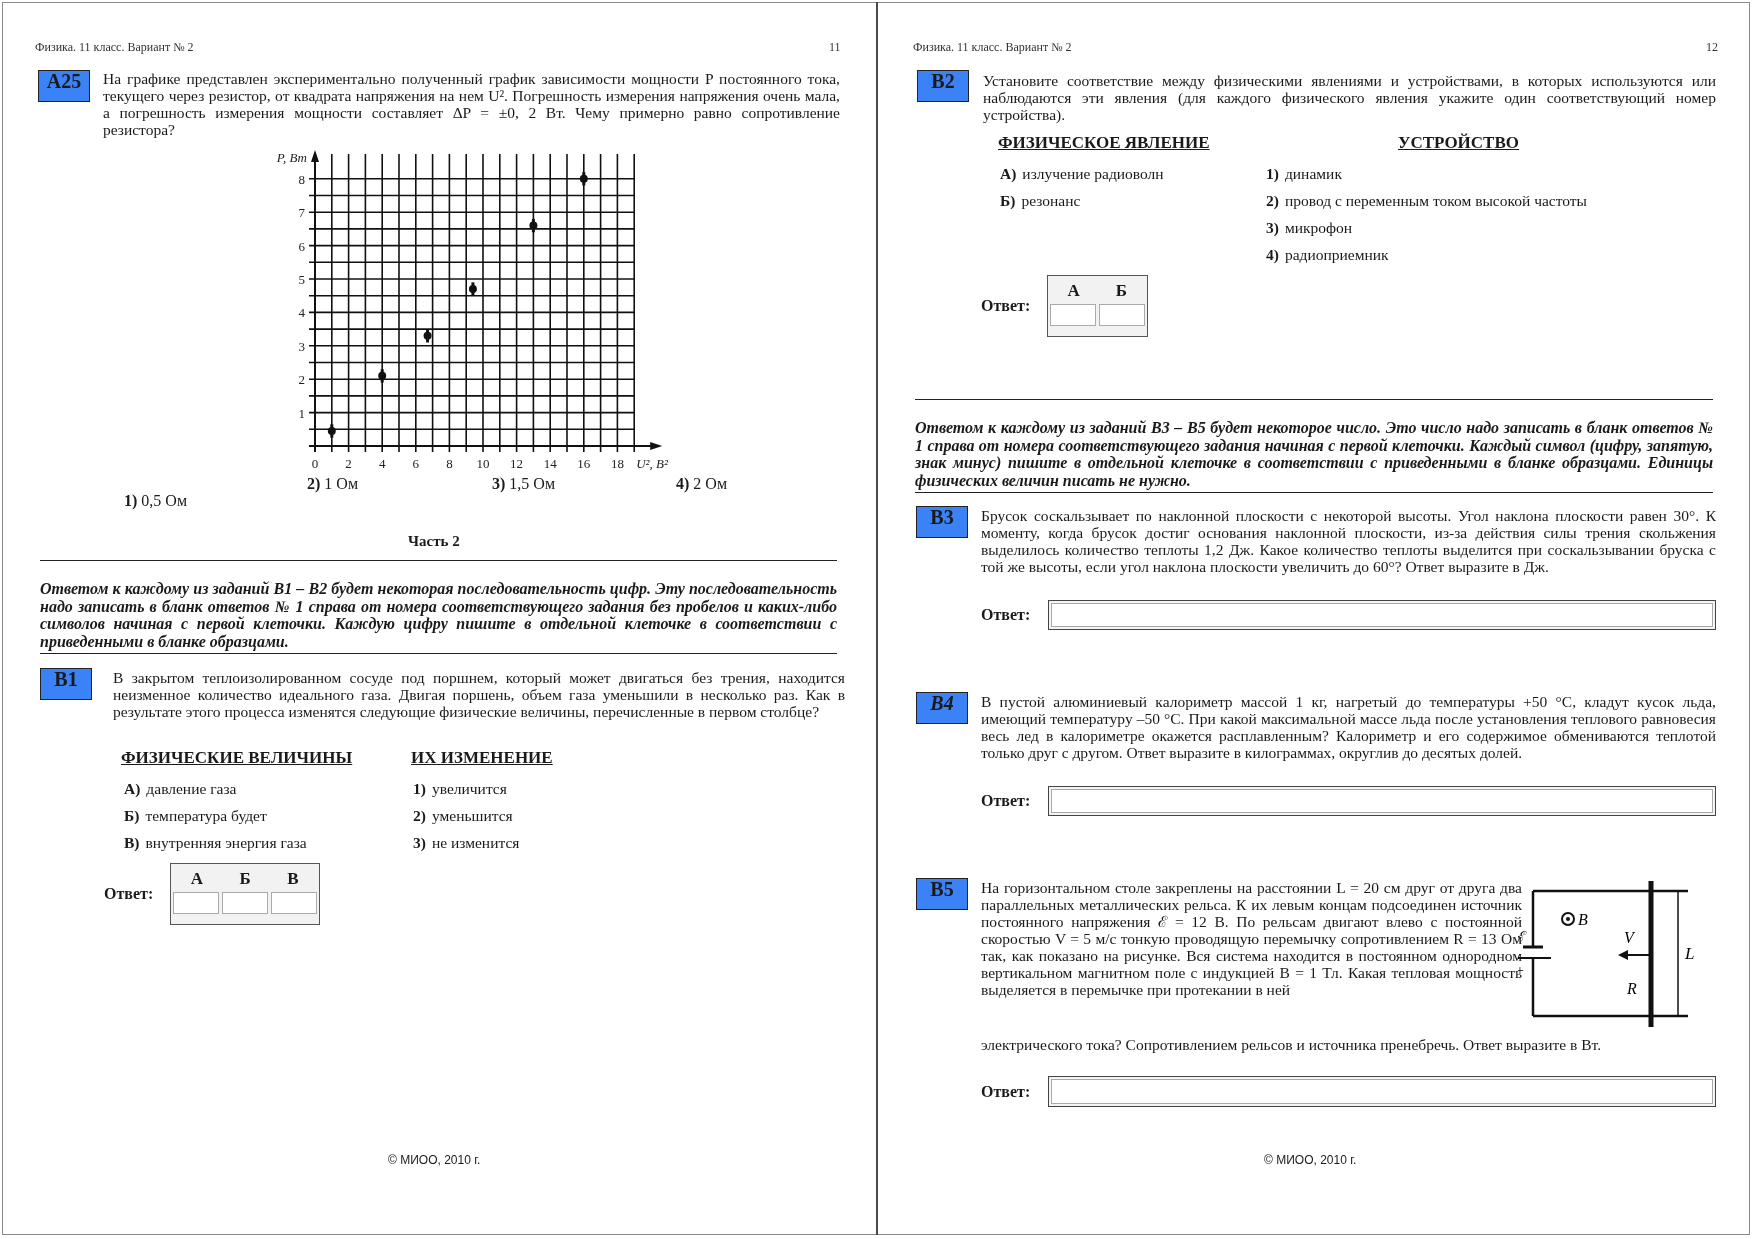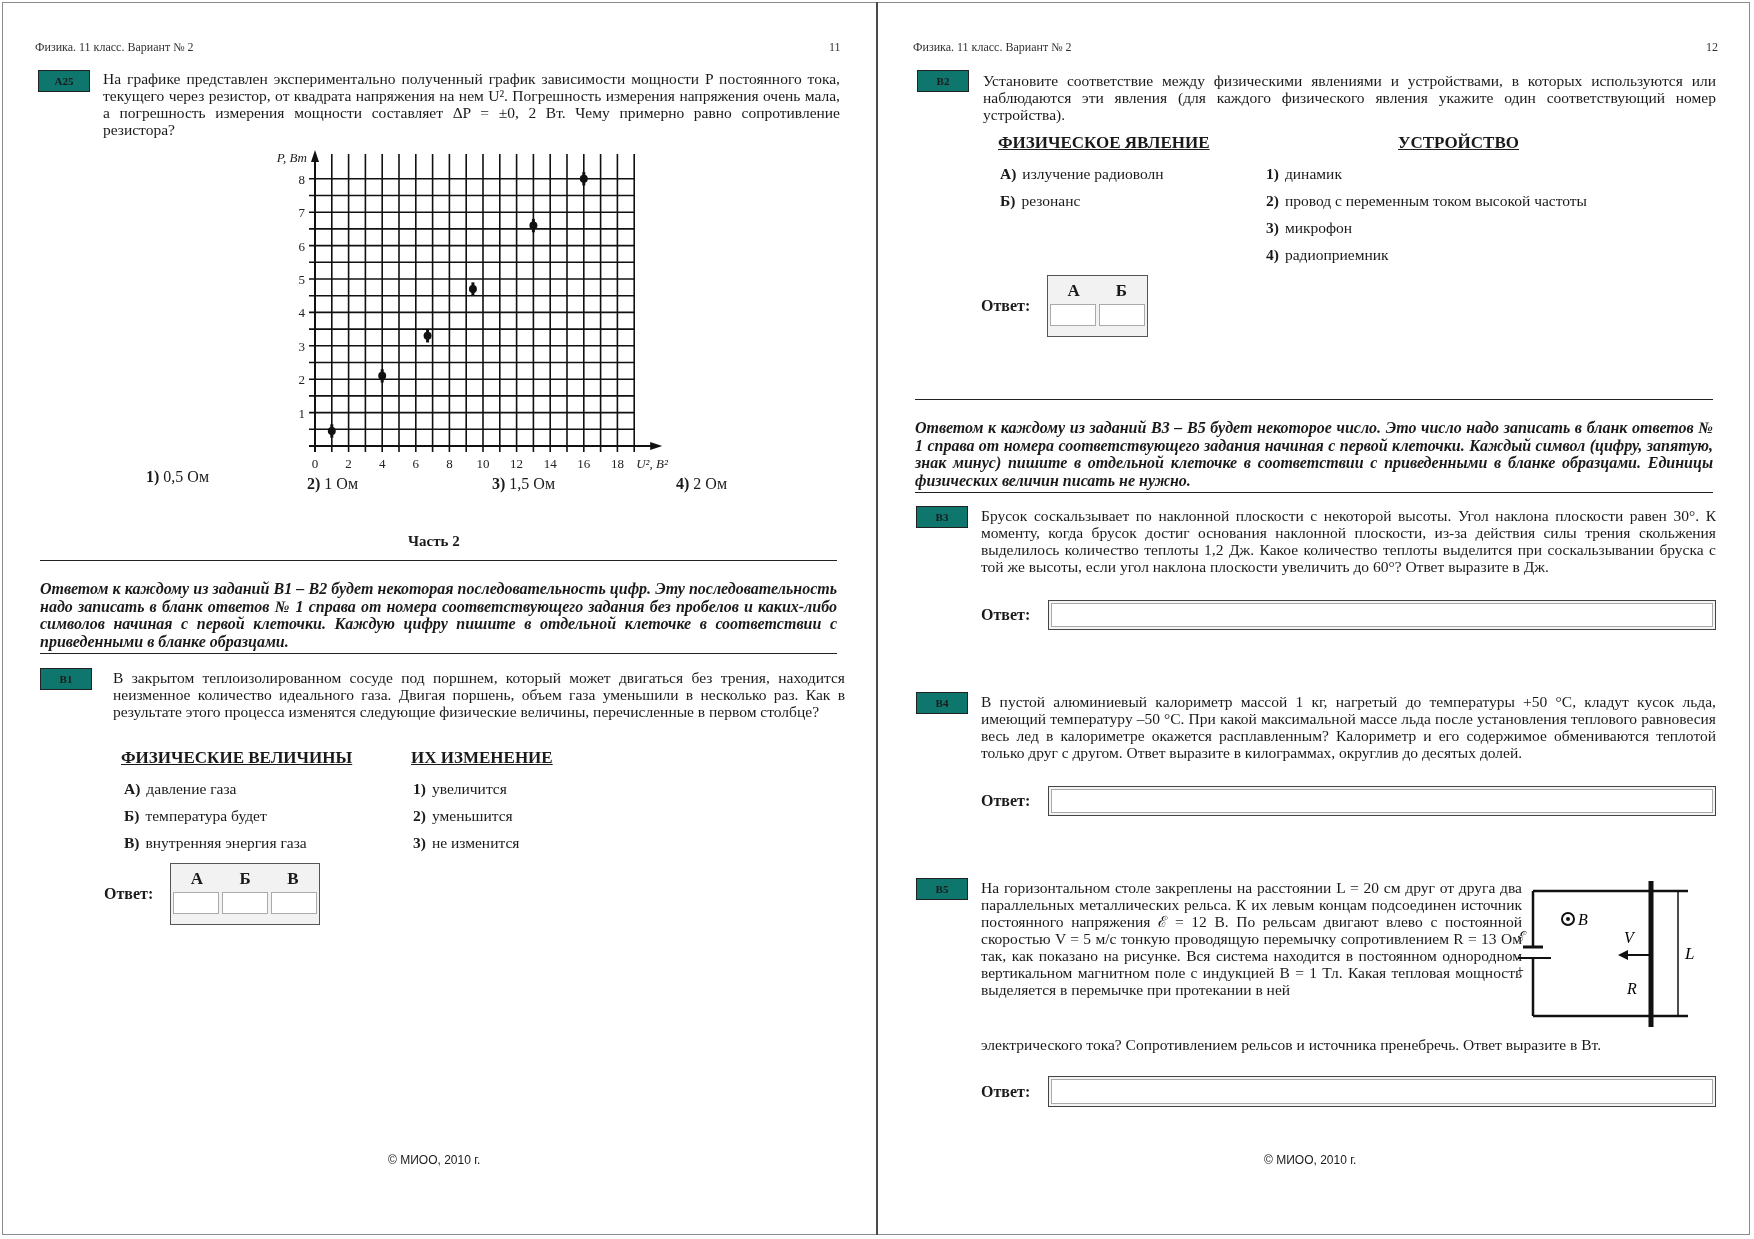--- a/index.html
+++ b/index.html
@@ -6,23 +6,23 @@
   body { width: 1754px; height: 1239px; position: relative; overflow: hidden;
          font-family: "DejaVu Serif", "Liberation Serif", serif; color: #1a1a1a; }
   .frame { position: absolute; left: 2px; top: 2px; width: 1748px; height: 1233px;
            border: 1px solid #8a8a8a; box-sizing: border-box; }
   .divider { position: absolute; left: 876px; top: 2px; width: 2px; height: 1233px; background: #4a4a4a; }
   .page { position: absolute; top: 0; height: 1239px; }
   .page.left { left: 0; width: 876px; }
   .page.right { left: 878px; width: 876px; }
   .hdr { position: absolute; top: 40px; font-family: "Liberation Serif", serif; font-size: 12px; color: #333; }
   .pgnum { position: absolute; top: 40px; font-family: "Liberation Serif", serif; font-size: 12px; color: #333; }
-  .tag { position: absolute; border: 1.5px solid #222; width: 52px; height: 22px; box-sizing: border-box;
-         font-family: "Liberation Serif", serif; font-weight: bold; font-size: 11px; text-align: center;
-         line-height: 20px; background:#0f766e; }
+  .tag { position: absolute; border: 1.5px solid #222; width: 52px; height: 32px; box-sizing: border-box;
+         font-family: "Liberation Serif", serif; font-weight: bold; font-size: 20px; text-align: center;
+         line-height: 20px; background:#3b82f6; }
   .txt { position: absolute; font-family: "Liberation Serif", serif; font-size: 15.5px; line-height: 17px;
          text-align: justify; }
   .instr { position: absolute; font-family: "Liberation Serif", serif; font-style: italic; font-weight: bold;
            font-size: 16px; line-height: 17.5px; text-align: justify; border-top: 1.5px solid #222;
            border-bottom: 1.5px solid #222; padding: 19px 0 3px 0; }
   .colhead { position: absolute; font-family: "Liberation Serif", serif; font-weight: bold; font-size: 17px;
              text-decoration: underline; }
   .opt { position: absolute; font-family: "Liberation Serif", serif; font-size: 15.5px; white-space: nowrap; }
   .opt b { font-weight: bold; margin-right: 6px; }
   .ans-label { position: absolute; font-family: "Liberation Serif", serif; font-weight: bold; font-size: 16px; }
@@ -122,21 +122,21 @@
       <line x1="167.56" y1="179.10000000000002" x2="167.56" y2="192.46000000000004" stroke="#111" stroke-width="3"></line>
       <circle cx="167.56" cy="185.78000000000003" r="4" fill="#111"></circle>
       <line x1="212.92000000000002" y1="132.34" x2="212.92000000000002" y2="145.70000000000002" stroke="#111" stroke-width="3"></line>
       <circle cx="212.92000000000002" cy="139.02" r="4" fill="#111"></circle>
       <line x1="273.4" y1="68.88000000000002" x2="273.4" y2="82.24000000000004" stroke="#111" stroke-width="3"></line>
       <circle cx="273.4" cy="75.56000000000003" r="4" fill="#111"></circle>
       <line x1="323.8" y1="22.12000000000006" x2="323.8" y2="35.48000000000002" stroke="#111" stroke-width="3"></line>
       <circle cx="323.8" cy="28.80000000000001" r="4" fill="#111"></circle>
     </svg>
 
-  <div class="choices" style="left:124px; top:468px;margin-left:22px;">
+  <div class="choices" style="left:124px; top:492px;">
     <b>1)</b>
     <span>0,5 Ом</span>
   </div>
   <div class="choices" style="left:307px; top:475px;">
     <b>2)</b>
     <span>1 Ом</span>
   </div>
   <div class="choices" style="left:492px; top:475px;">
     <b>3)</b>
     <span>1,5 Ом</span>
@@ -210,21 +210,21 @@
 
   <div class="instr" style="left:37px; top:399px; width:798px;">Ответом к каждому из заданий В3 – В5 будет некоторое число. Это число надо записать в бланк ответов № 1 справа от номера соответствующего задания начиная с первой клеточки. Каждый символ (цифру, запятую, знак минус) пишите в отдельной клеточке в соответствии с приведенными в бланке образцами. Единицы физических величин писать не нужно.</div>
 
   <div class="tag" style="left:38px; top:506px;">В3</div>
   <div class="txt" style="left:103px; top:507px; width:735px;">Брусок соскальзывает по наклонной плоскости с некоторой высоты. Угол наклона плоскости равен 30°. К моменту, когда брусок достиг основания наклонной плоскости, из-за действия силы трения скольжения выделилось количество теплоты 1,2 Дж. Какое количество теплоты выделится при соскальзывании бруска с той же высоты, если угол наклона плоскости увеличить до 60°? Ответ выразите в Дж.</div>
   <div class="ans-label" style="left:103px; top:606px;">Ответ:</div>
   <div class="ans-line" style="left:170px; top:600px; width:668px; height:30px;">
     <input style="">
   </div>
 
-  <div class="tag" style="left:38px; top:692px;">В4</div>
+  <div class="tag" style="left:38px; top:692px;font-style:italic;">В4</div>
   <div class="txt" style="left:103px; top:693px; width:735px;">В пустой алюминиевый калориметр массой 1 кг, нагретый до температуры +50 °С, кладут кусок льда, имеющий температуру –50 °С. При какой максимальной массе льда после установления теплового равновесия весь лед в калориметре окажется расплавленным? Калориметр и его содержимое обмениваются теплотой только друг с другом. Ответ выразите в килограммах, округлив до десятых долей.</div>
   <div class="ans-label" style="left:103px; top:792px;">Ответ:</div>
   <div class="ans-line" style="left:170px; top:786px; width:668px; height:30px;">
     <input style="">
   </div>
 
   <div class="tag" style="left:38px; top:878px;">В5</div>
   <div class="txt" style="left:103px; top:879px; width:541px;">На горизонтальном столе закреплены на расстоянии L = 20 см друг от друга два параллельных металлических рельса. К их левым концам подсоединен источник постоянного напряжения ℰ = 12 В. По рельсам двигают влево с постоянной скоростью V = 5 м/с тонкую проводящую перемычку сопротивлением R = 13 Ом так, как показано на рисунке. Вся система находится в постоянном однородном вертикальном магнитном поле с индукцией B = 1 Тл. Какая тепловая мощность выделяется в перемычке при протекании в ней</div>
   <div class="txt" style="left:103px; top:1036px; width:735px;">электрического тока? Сопротивлением рельсов и источника пренебречь. Ответ выразите в Вт.</div>
 

